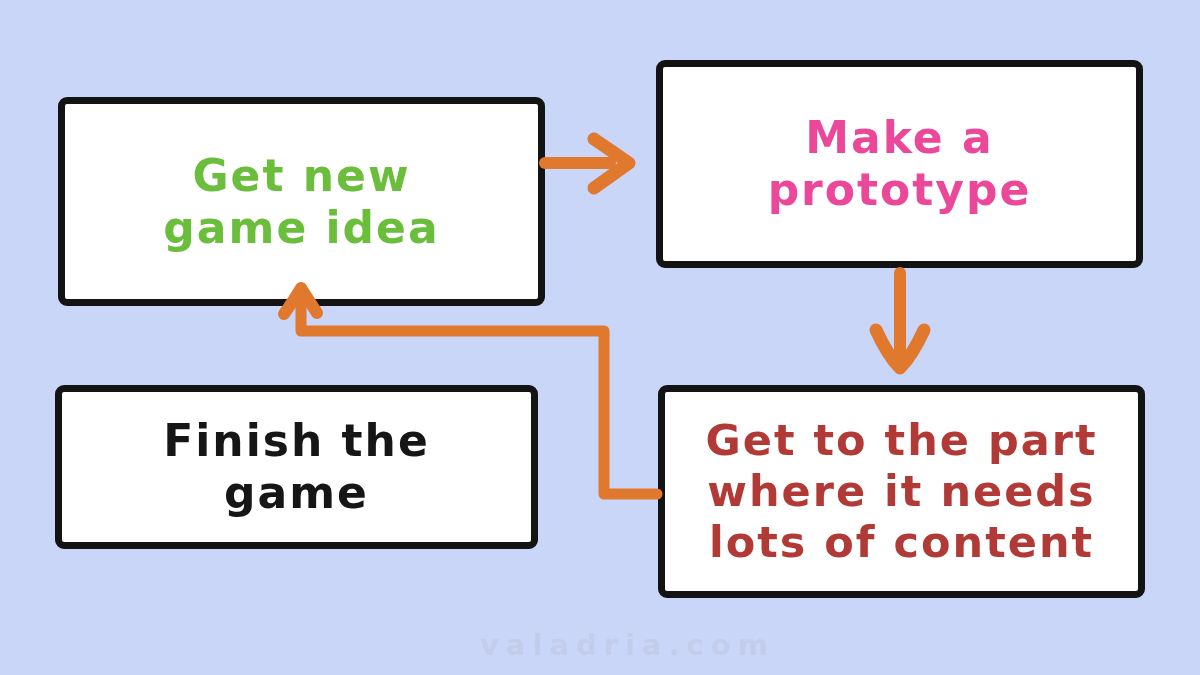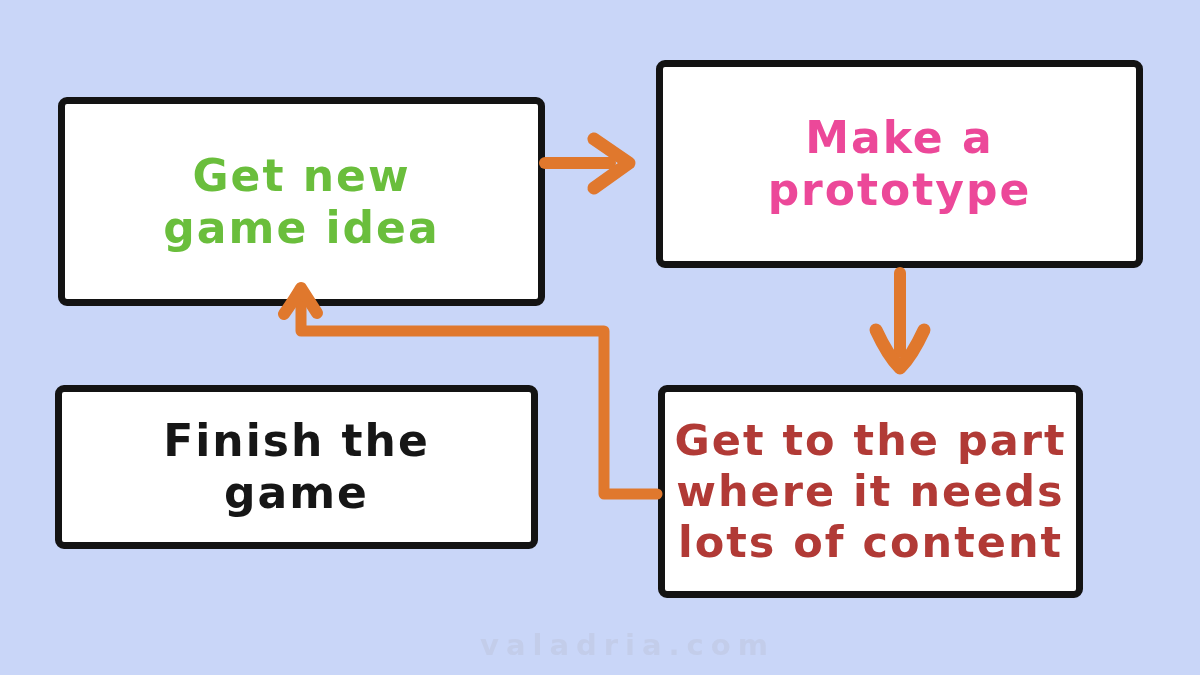--- a/index.html
+++ b/index.html
@@ -28,21 +28,21 @@
   .flow-box .label {
     white-space: pre-line;
     font-weight: bold;
     font-size: 44px;
     line-height: 1.18;
     letter-spacing: 2px;
   }
   #box-idea    { left: 58px;  top: 61px;  width: 487px; height: 209px; margin-top: 36px; }
   #box-proto   { left: 656px; top: 60px;  width: 487px; height: 208px; }
   #box-finish  { left: 55px;  top: 385px; width: 483px; height: 164px; }
-  #box-content { left: 658px; top: 385px; width: 425px; height: 213px; }
+  #box-content { left: 658px; top: 385px; width: 487px; height: 213px; }
   #box-content .label { font-size: 43px; }
   .arrow-layer {
     position: absolute;
     left: 0; top: 0;
     width: 1200px;
     height: 675px;
     pointer-events: none;
   }
   .arrow-layer path {
     fill: none;

